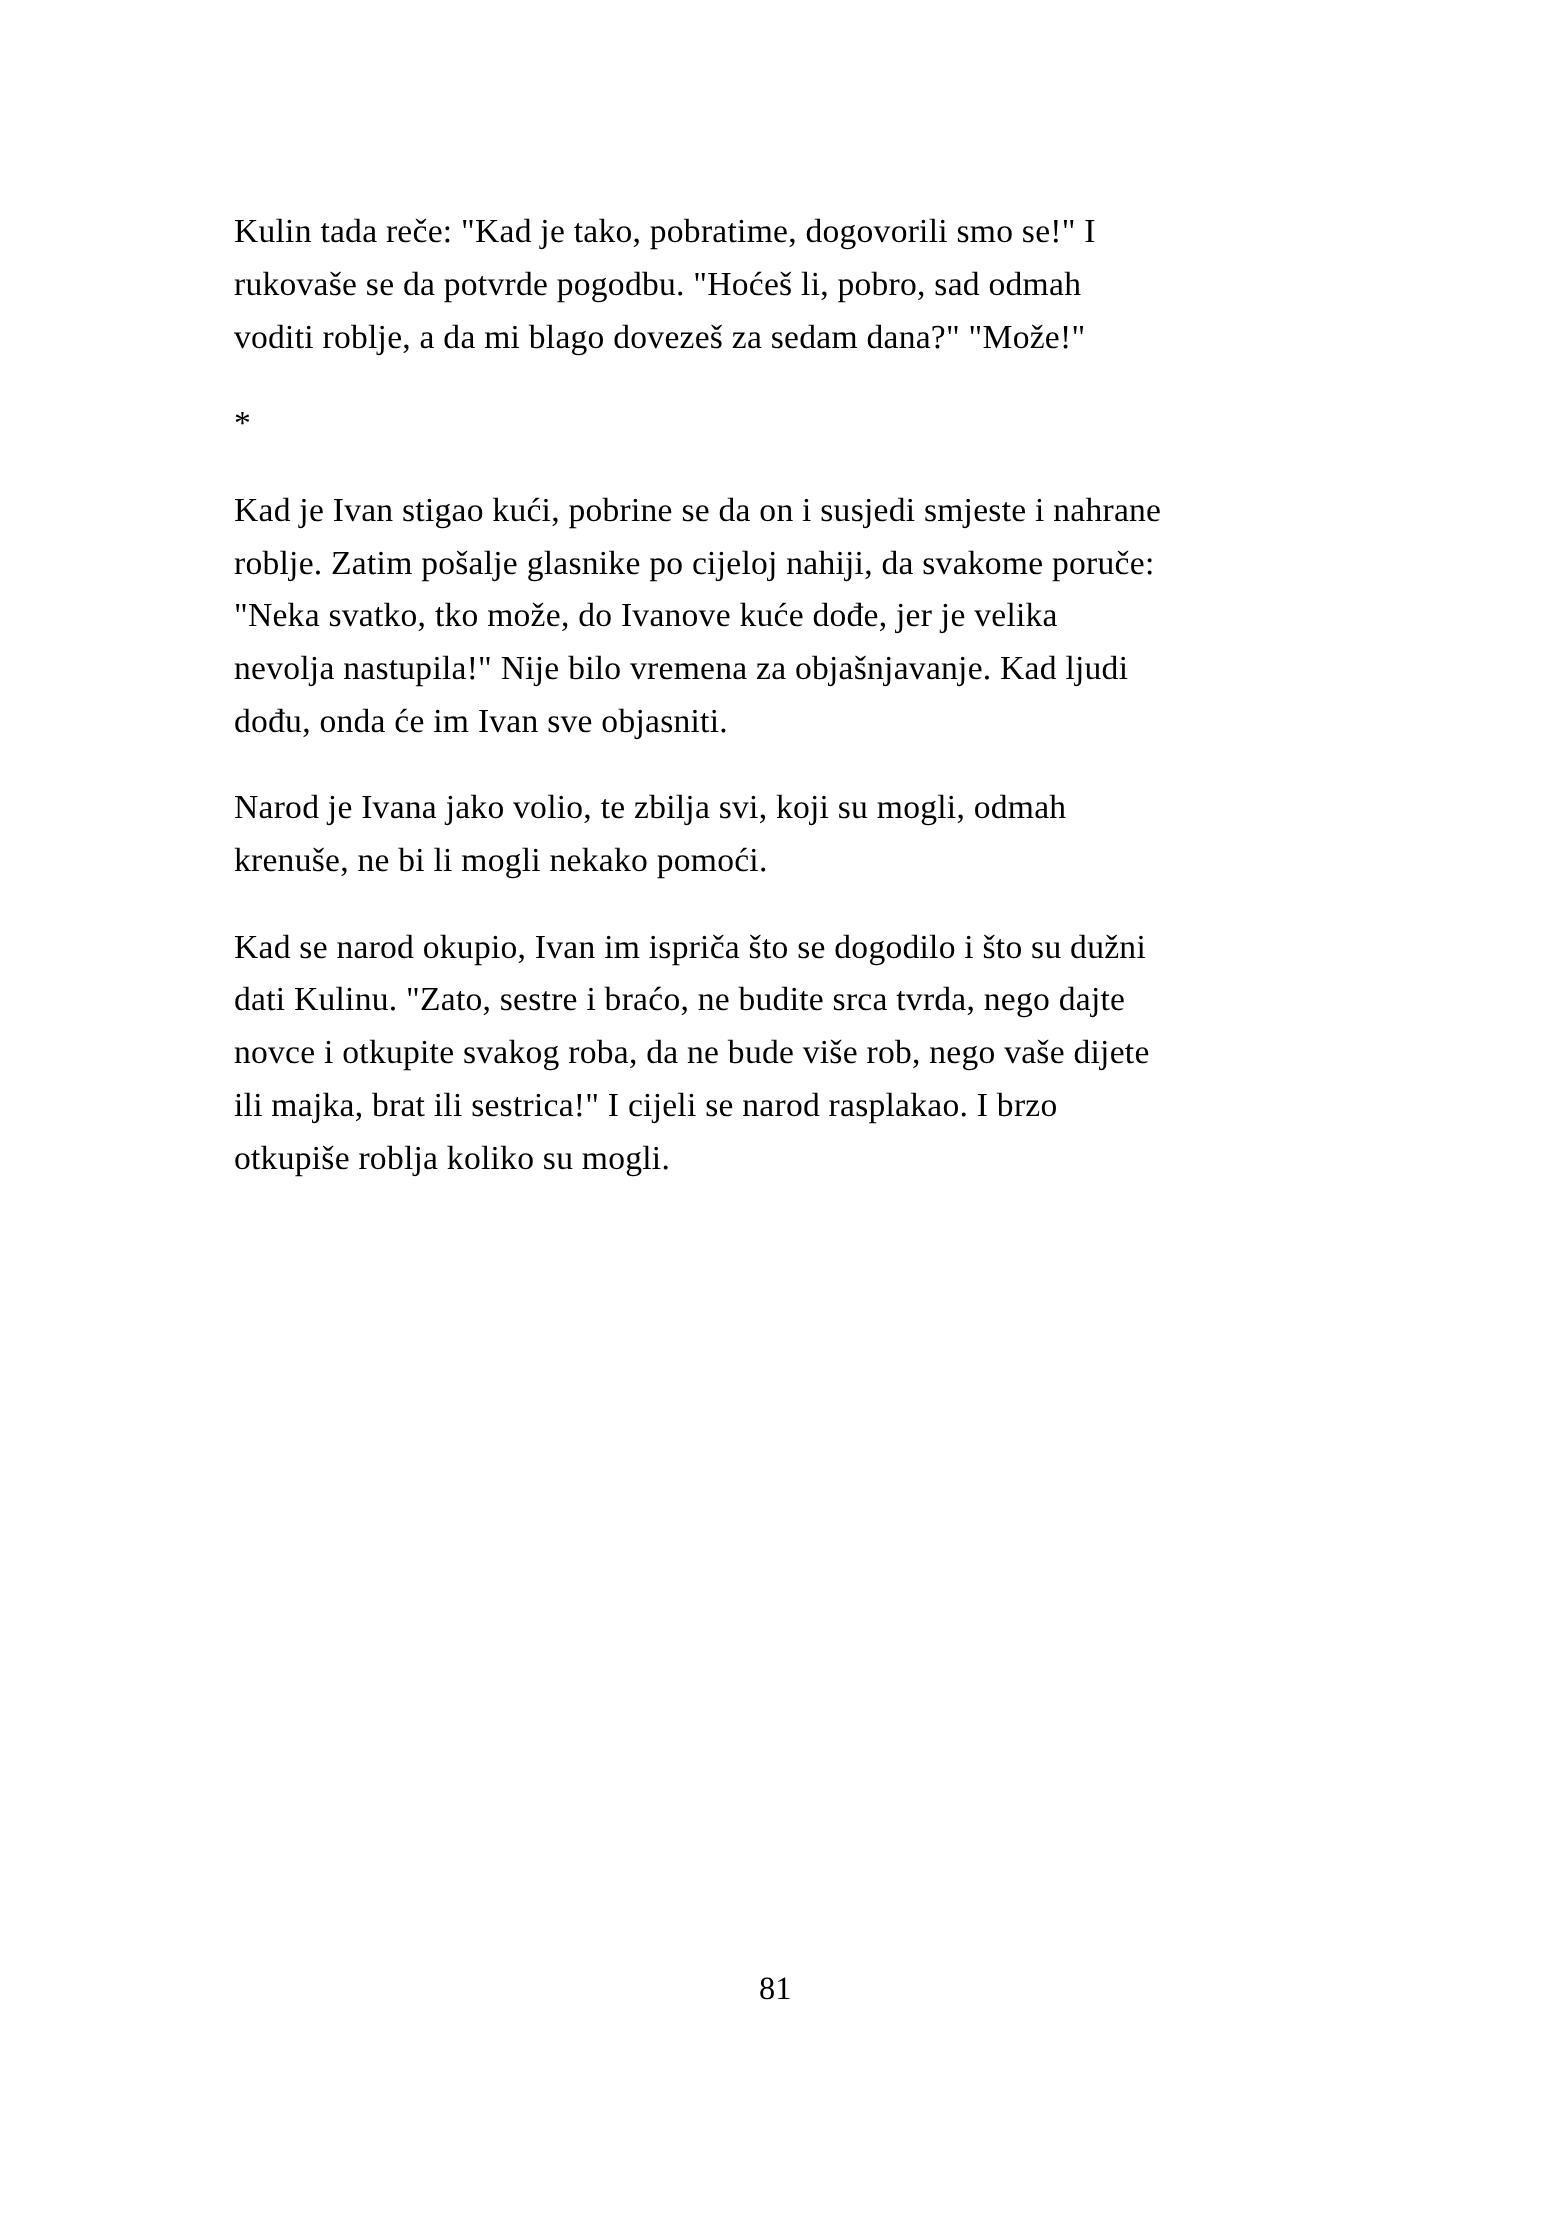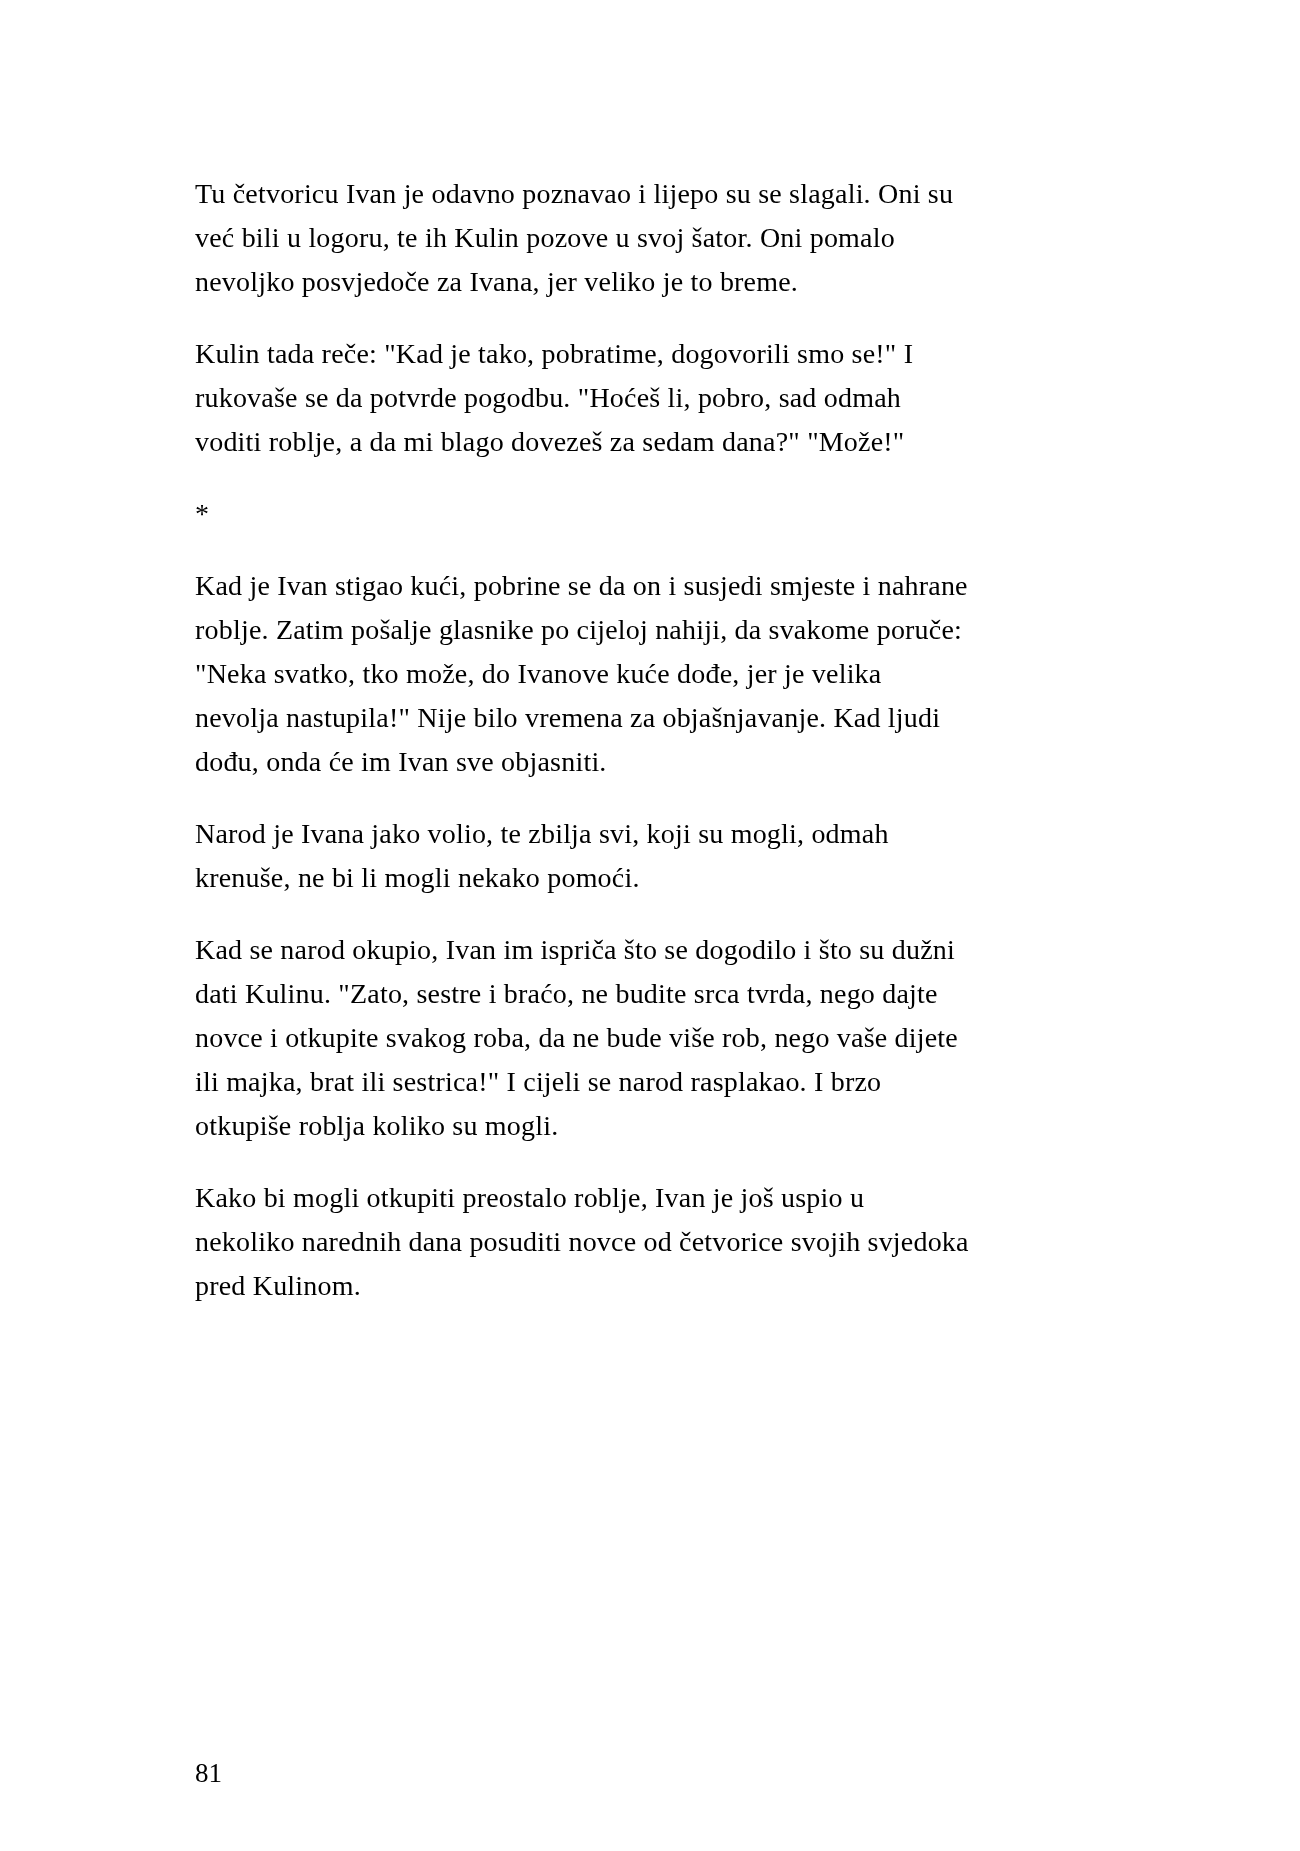--- a/index.html
+++ b/index.html
@@ -30,49 +30,43 @@
     letter-spacing: 0.2px;
   }
   .separator {
     margin: 0 0 28px 0;
     font-size: 28px;
     line-height: 44px;
   }
   .page-number {
     position: absolute;
     left: 195px;
-    top: 1756px;
+    top: 1640px;
     width: 902px;
-    text-align: left;
+    text-align: center;
     font-size: 27px;
     line-height: 34px;
   }
 </style>
 </head>
 <body>
 
 <div class="page">
   <div class="text-block">
-    <p class="para">Tu četvoricu Ivan je odavno poznavao i lijepo su se slagali. Oni su
-već bili u logoru, te ih Kulin pozove u svoj šator. Oni pomalo
-nevoljko posvjedoče za Ivana, jer veliko je to breme.</p>
     <p class="para">Kulin tada reče: "Kad je tako, pobratime, dogovorili smo se!" I
 rukovaše se da potvrde pogodbu. "Hoćeš li, pobro, sad odmah
 voditi roblje, a da mi blago dovezeš za sedam dana?" "Može!"</p>
     <p class="para separator">*</p>
     <p class="para">Kad je Ivan stigao kući, pobrine se da on i susjedi smjeste i nahrane
 roblje. Zatim pošalje glasnike po cijeloj nahiji, da svakome poruče:
 "Neka svatko, tko može, do Ivanove kuće dođe, jer je velika
 nevolja nastupila!" Nije bilo vremena za objašnjavanje. Kad ljudi
 dođu, onda će im Ivan sve objasniti.</p>
     <p class="para">Narod je Ivana jako volio, te zbilja svi, koji su mogli, odmah
 krenuše, ne bi li mogli nekako pomoći.</p>
     <p class="para">Kad se narod okupio, Ivan im ispriča što se dogodilo i što su dužni
 dati Kulinu. "Zato, sestre i braćo, ne budite srca tvrda, nego dajte
 novce i otkupite svakog roba, da ne bude više rob, nego vaše dijete
 ili majka, brat ili sestrica!" I cijeli se narod rasplakao. I brzo
 otkupiše roblja koliko su mogli.</p>
-    <p class="para">Kako bi mogli otkupiti preostalo roblje, Ivan je još uspio u
-nekoliko narednih dana posuditi novce od četvorice svojih svjedoka
-pred Kulinom.</p>
   </div>
   <div class="page-number">81</div>
 </div>
 
 </body></html>

